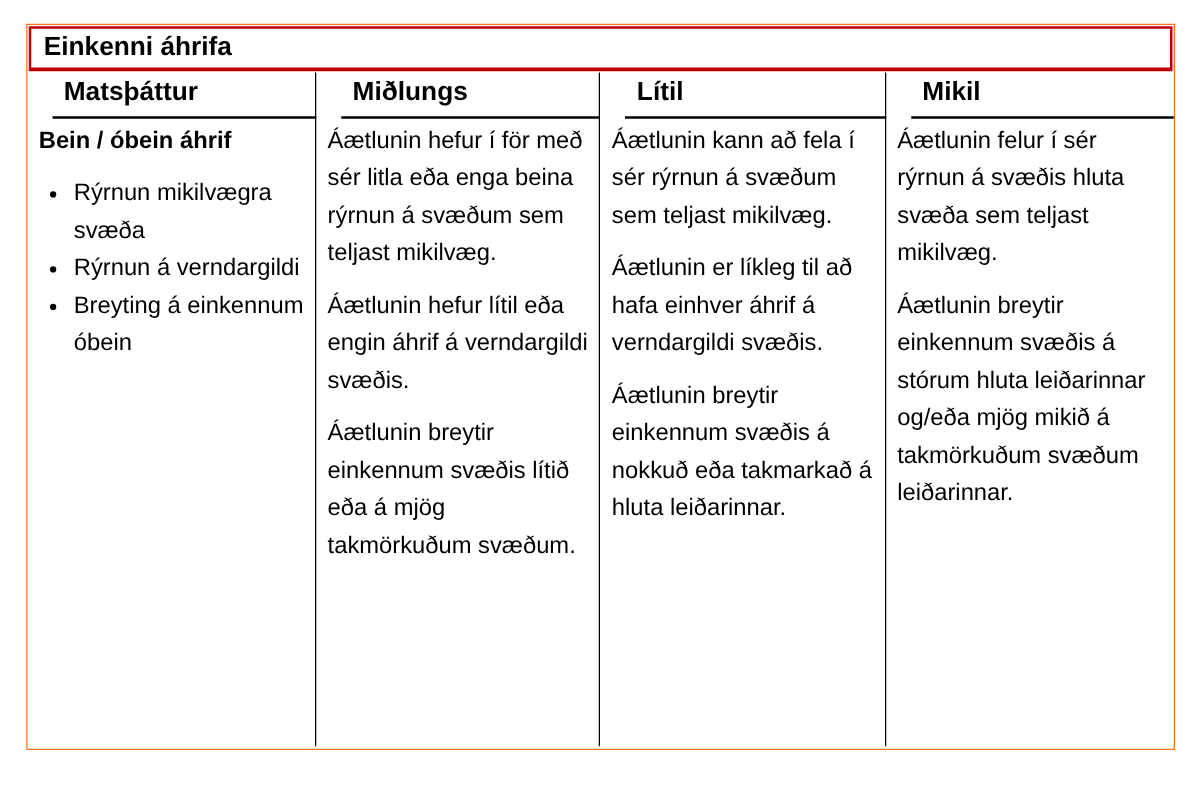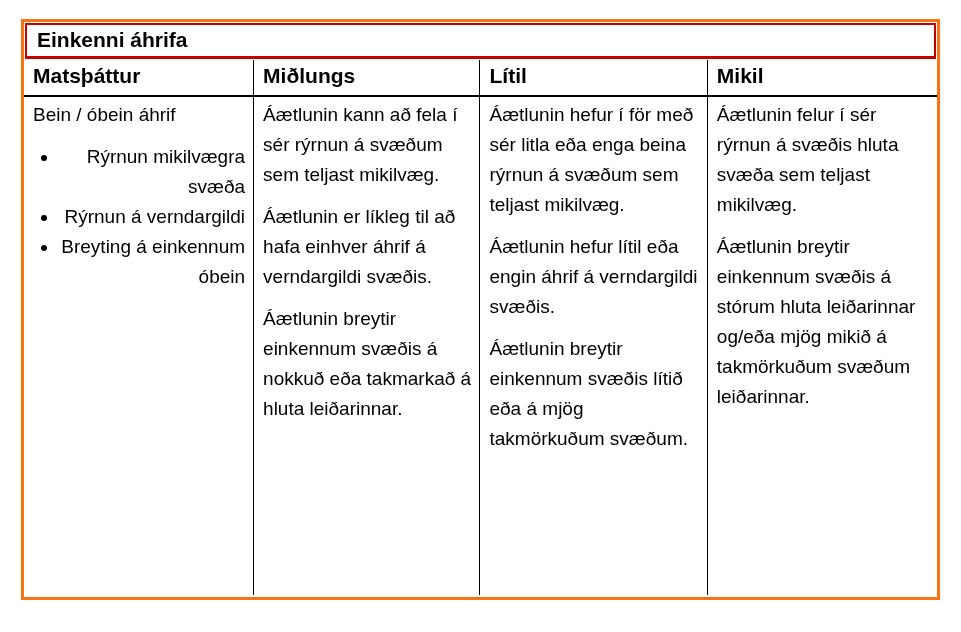--- a/index.html
+++ b/index.html
@@ -16,21 +16,21 @@
     height: 632px;
     background: #ffffff;
     overflow: hidden;
   }
   .tbl {
     position: absolute;
     left: 21px;
     top: 19px;
     width: 919px;
     height: 581px;
-    border: 3px solid #f97316;
+    border: 1px solid #f97316;
     background: #ffffff;
   }
   .title-row {
     margin: 1px;
     border: 2px solid #C00000;
     border-bottom: 3px solid #C00000;
     padding: 3px 10px 4px 10px;
     font-size: 21px;
     font-weight: bold;
     line-height: 24px;
@@ -40,44 +40,44 @@
     grid-template-columns: 25.2% 24.8% 24.9% 25.1%;
     grid-template-rows: auto 1fr;
     height: calc(100% - 40px);
   }
   .hcell {
     font-size: 21px;
     font-weight: bold;
     padding: 3px 22px 6px 9px;
     border-bottom: 2px solid #000000;
     line-height: 26px;
+    margin-left: 20px;
   }
   .bcell {
     font-size: 19px;
     line-height: 30px;
     padding: 3px 8px 4px 9px;
   }
   .sep { border-right: 1.5px solid #000000; }
   .bcell p {
     margin: 0 0 12px 0;
   }
   .bcell p:last-child { margin-bottom: 0; }
   .cell-heading {
-    font-weight: normal;
+    font-weight: bold;
     margin: 0;
   }
   .cell-intro { margin: 0; }
   ul.bullets {
     margin: 0;
     padding-left: 26px;
     list-style-type: disc;
   }
   ul.bullets li {
     padding-left: 2px;
-    text-align: right;
   }
 </style>
 </head>
 <body>
 
 <div class="page">
   <div class="tbl">
 
     <div class="title-row">
       <span>Einkenni áhrifa</span>
@@ -93,29 +93,29 @@
       <div class="bcell sep">
         <p class="cell-heading">Bein / óbein áhrif</p>
         <ul class="bullets">
           <li>Rýrnun mikilvægra svæða</li>
           <li>Rýrnun á verndargildi</li>
           <li>Breyting á einkennum óbein</li>
         </ul>
       </div>
 
       <div class="bcell sep">
+        <p>Áætlunin hefur í för með sér litla eða enga beina rýrnun á svæðum sem teljast mikilvæg.</p>
+        <p>Áætlunin hefur lítil eða engin áhrif á verndargildi svæðis.</p>
+        <p>Áætlunin breytir einkennum svæðis lítið eða á mjög takmörkuðum svæðum.</p>
+      </div>
+
+      <div class="bcell sep">
         <p>Áætlunin kann að fela í sér rýrnun á svæðum sem teljast mikilvæg.</p>
         <p>Áætlunin er líkleg til að hafa einhver áhrif á verndargildi svæðis.</p>
         <p>Áætlunin breytir einkennum svæðis á nokkuð eða takmarkað á hluta leiðarinnar.</p>
-      </div>
-
-      <div class="bcell sep">
-        <p>Áætlunin hefur í för með sér litla eða enga beina rýrnun á svæðum sem teljast mikilvæg.</p>
-        <p>Áætlunin hefur lítil eða engin áhrif á verndargildi svæðis.</p>
-        <p>Áætlunin breytir einkennum svæðis lítið eða á mjög takmörkuðum svæðum.</p>
       </div>
 
       <div class="bcell">
         <p>Áætlunin felur í sér rýrnun á svæðis hluta svæða sem teljast mikilvæg.</p>
         <p>Áætlunin breytir einkennum svæðis á stórum hluta leiðarinnar og/eða mjög mikið á takmörkuðum svæðum leiðarinnar.</p>
       </div>
 
     </div>
   </div>
 </div>

